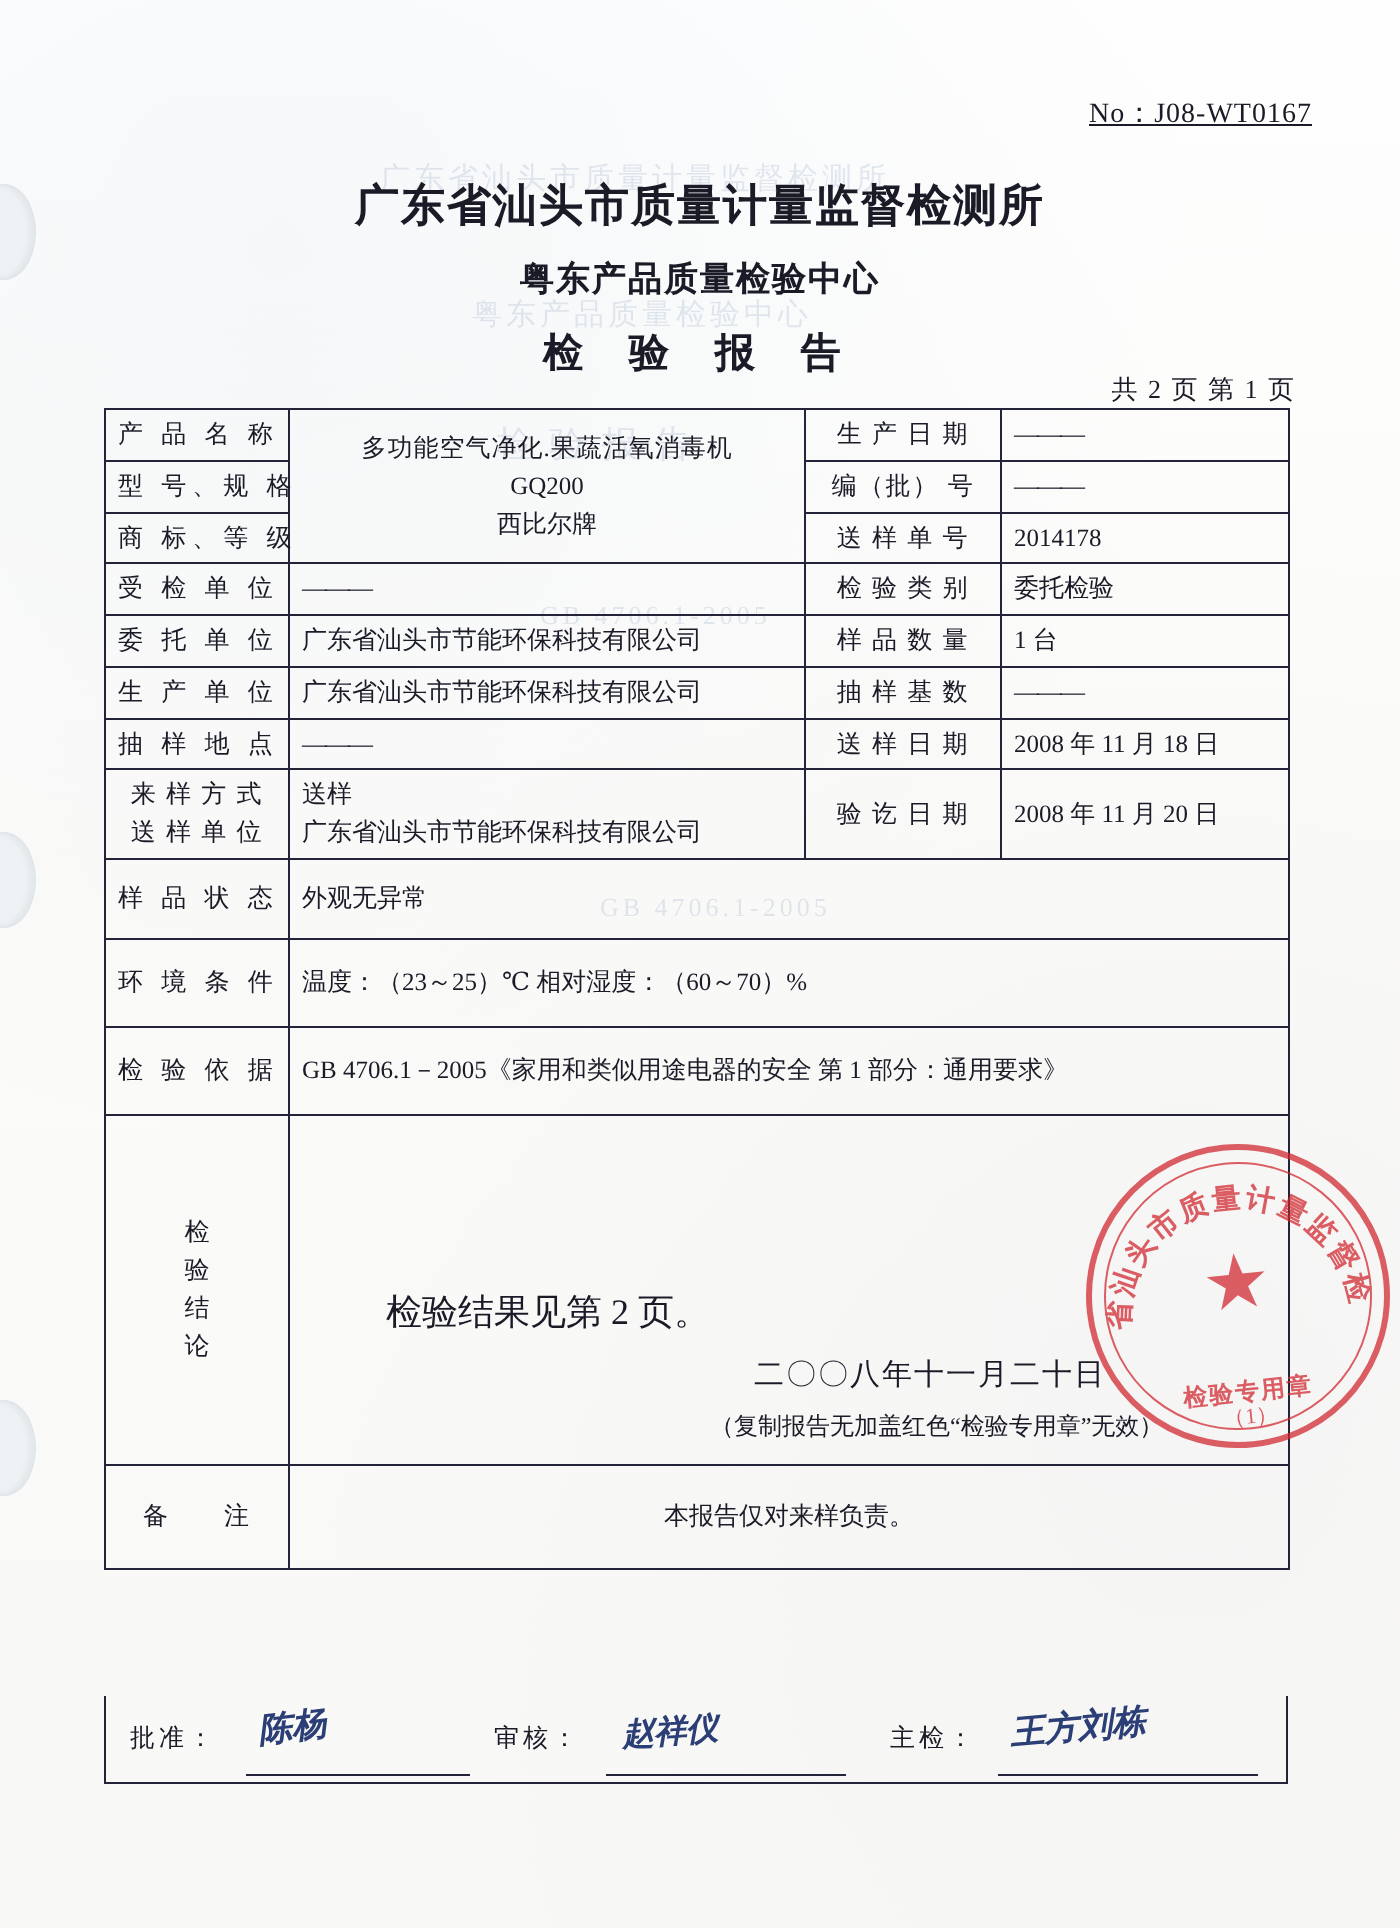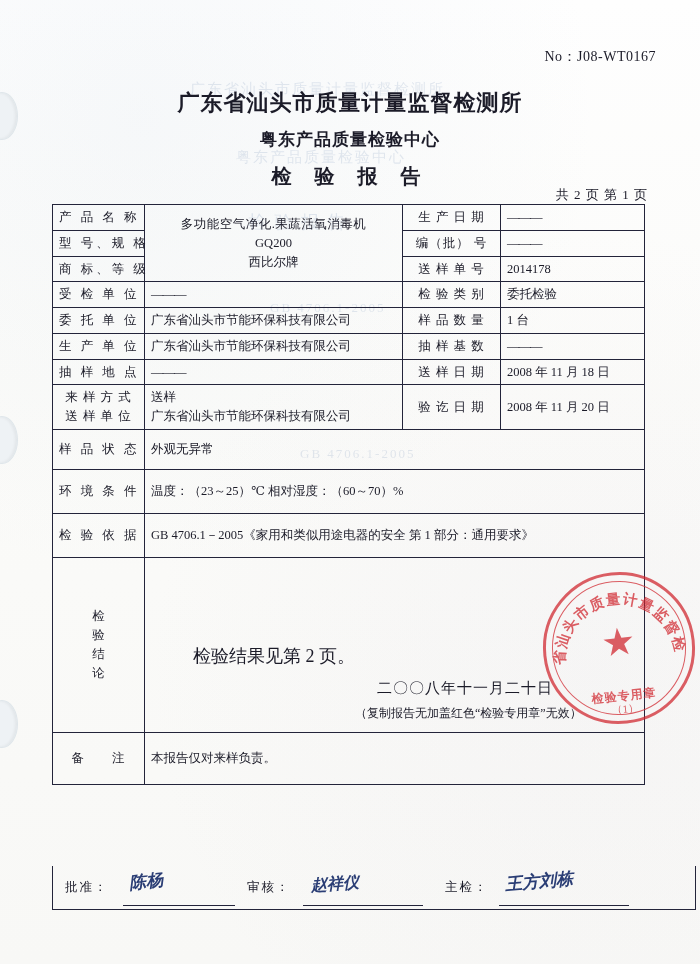--- a/index.html
+++ b/index.html
@@ -64,20 +64,21 @@
     box-sizing: border-box;
   }
 
   .report-no {
     position: absolute;
     right: 44px;
     top: 48px;
     font-size: 14px;
     letter-spacing: 0.5px;
     font-family: "Liberation Serif", serif;
+    text-decoration: underline;
   }
 
   .titles {
     position: absolute;
     left: 0;
     right: 0;
     top: 88px;
     text-align: center;
   }
   .title-main {
@@ -244,30 +245,30 @@
   }
   .seal-arc text {
     fill: #d0232b;
     font-family: "DejaVu Serif", serif;
     font-size: 15px;
     font-weight: bold;
     letter-spacing: 1.5px;
   }
 
   .remark-val {
-    text-align: left;
+    text-align: center;
     padding: 10px 0;
     font-size: 12.5px;
   }
 
   .signrow {
     position: absolute;
     left: 52px;
-    top: 866px;
-    width: 644px;
+    top: 848px;
+    width: 592px;
     height: 44px;
     border: 1px solid #23243a;
     border-top: none;
     box-sizing: border-box;
     text-decoration: underline;
   }
   .signrow .sig-label {
     position: absolute;
     font-size: 12.5px;
     letter-spacing: 2px;

